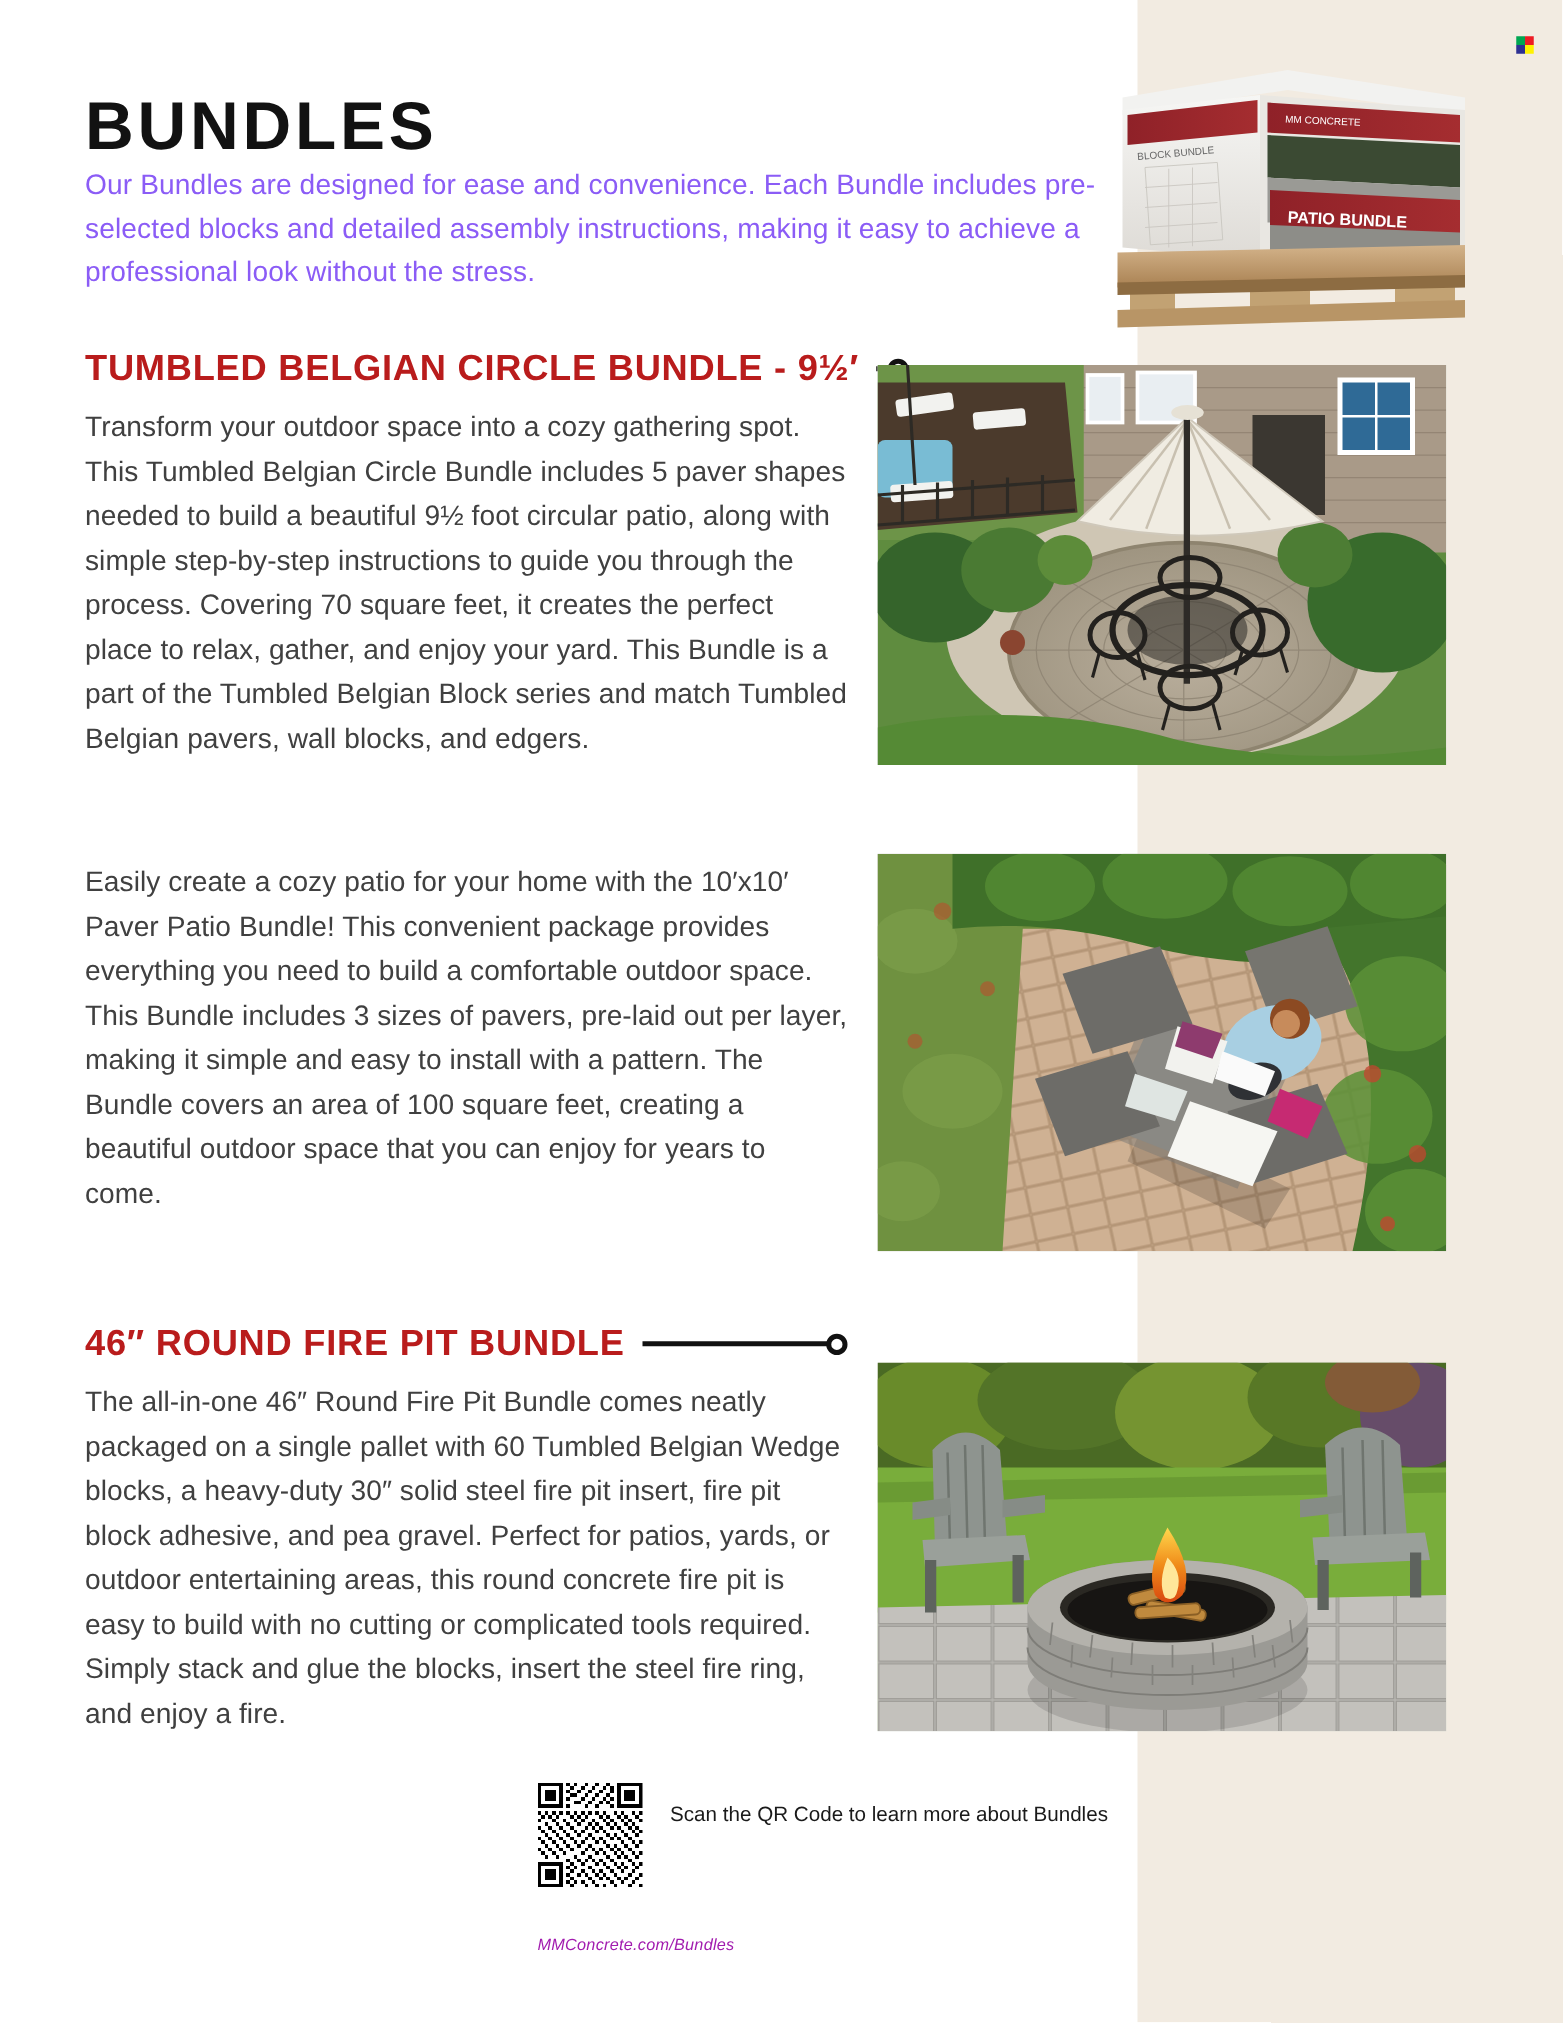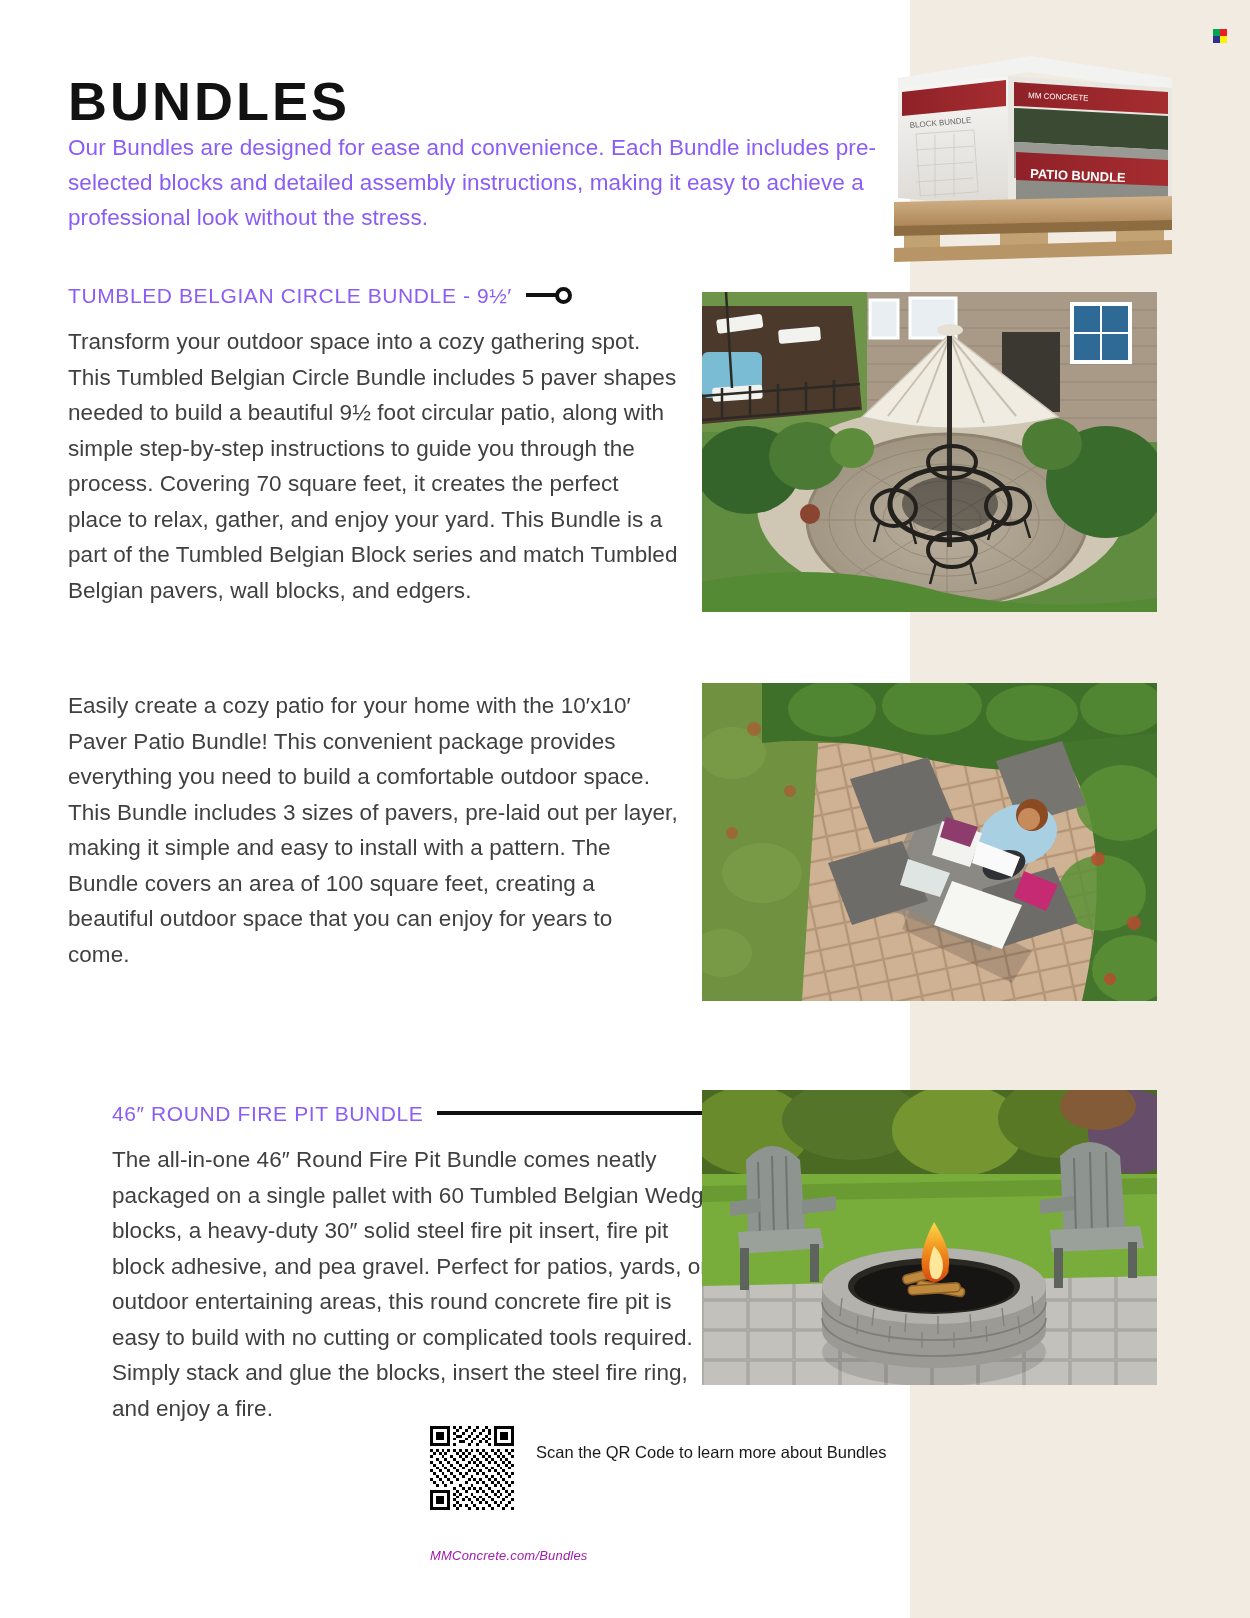--- a/index.html
+++ b/index.html
@@ -64,33 +64,33 @@
     font-size: 22.5px;
     line-height: 35px;
     color: #8b5cf6;
     letter-spacing: 0.1px;
   }
 
   
   .section { position: absolute; left: 68px; width: 610px; }
   .sec-1 { top: 282px; }
   .sec-2 { top: 672px; }
-  .sec-3 { top: 1100px; margin-left: 44px; }
+  .sec-3 { top: 1062px; }
 
   .sec-head {
     display: flex;
     align-items: center;
     gap: 0;
     white-space: nowrap;
     height: 26px;
   }
   .sec-head .title {
-    font-size: 21px;
-    font-weight: normal;
-    color: #8b5cf6;
+    font-size: 29px;
+    font-weight: bold;
+    color: #b91c1c;
     letter-spacing: 0.6px;
     line-height: 1;
   }
   .connector {
     display: flex;
     align-items: center;
     margin-left: 14px;
     flex: 1 1 auto;
   }
   .connector .bar {

